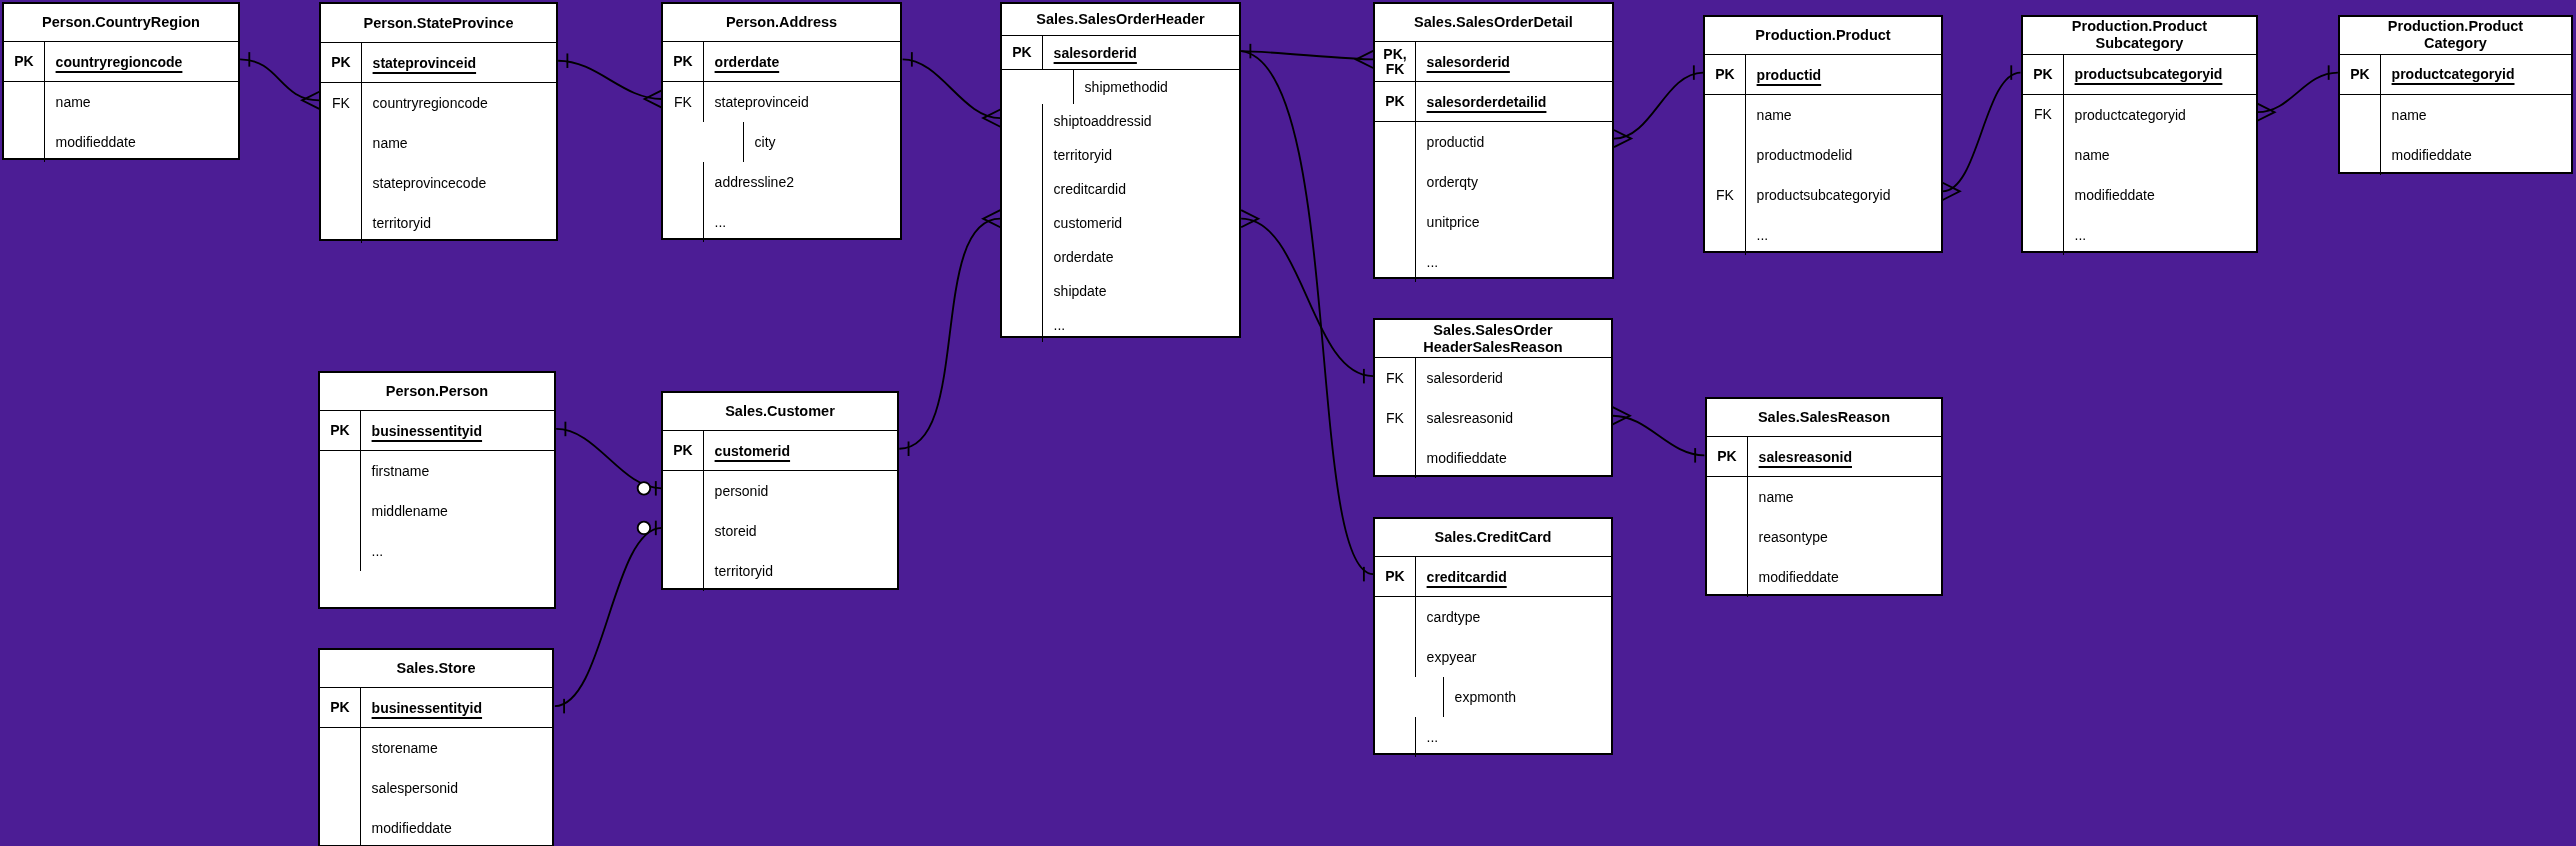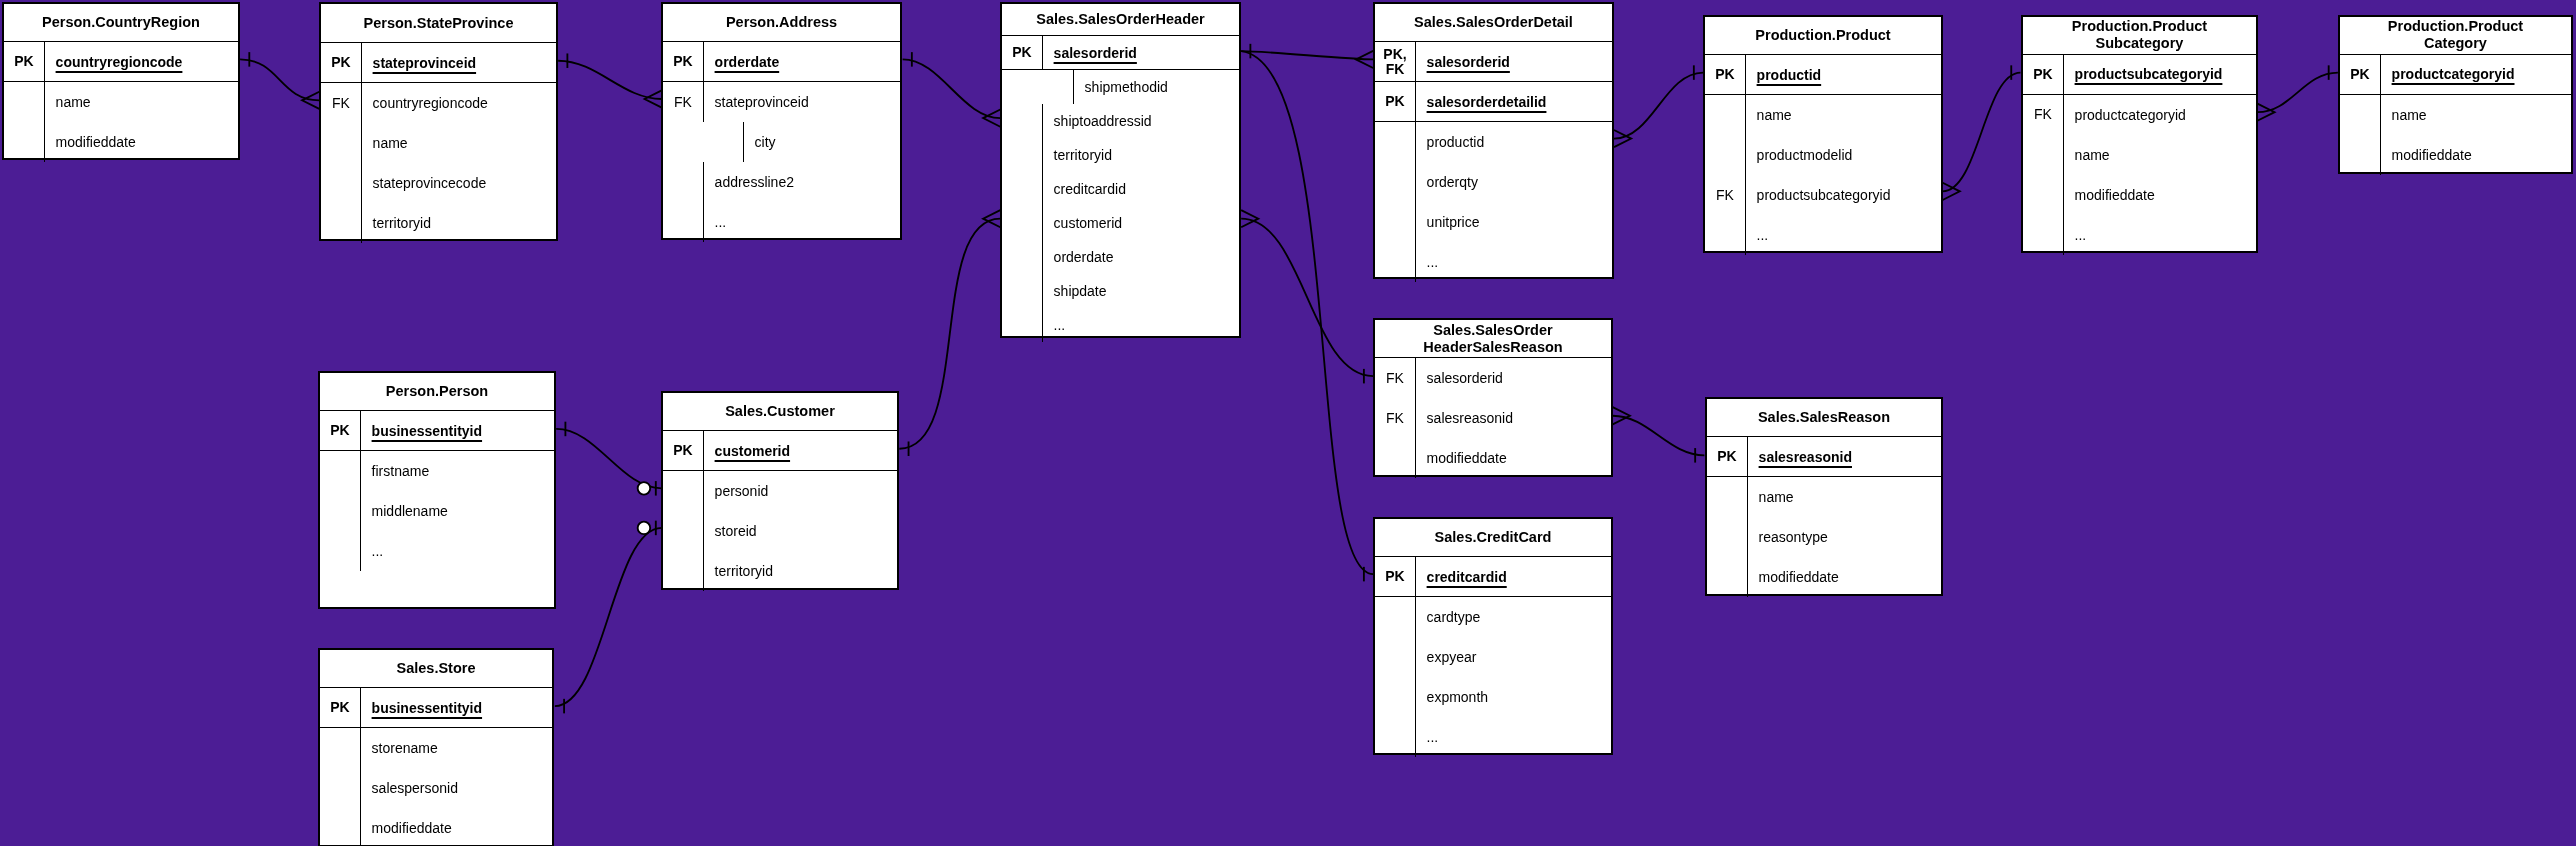--- a/index.html
+++ b/index.html
@@ -355,21 +355,21 @@
         <div class="er-field pk">creditcardid</div>
       </div>
       <div class="er-row" style="height: 40px;">
         <div class="er-key"></div>
         <div class="er-field">cardtype</div>
       </div>
       <div class="er-row" style="height: 40px;">
         <div class="er-key"></div>
         <div class="er-field">expyear</div>
       </div>
-      <div class="er-row" style="height: 40px;">
+      <div class="er-row" style="height: 40px; padding-left: 28px;">
         <div class="er-key"></div>
         <div class="er-field">expmonth</div>
       </div>
       <div class="er-row" style="height: 40px;">
         <div class="er-key"></div>
         <div class="er-field">...</div>
       </div>
     </div>
     <svg id="connector-layer" viewBox="0 0 3902 1282" width="2576" height="846">
       <g>

